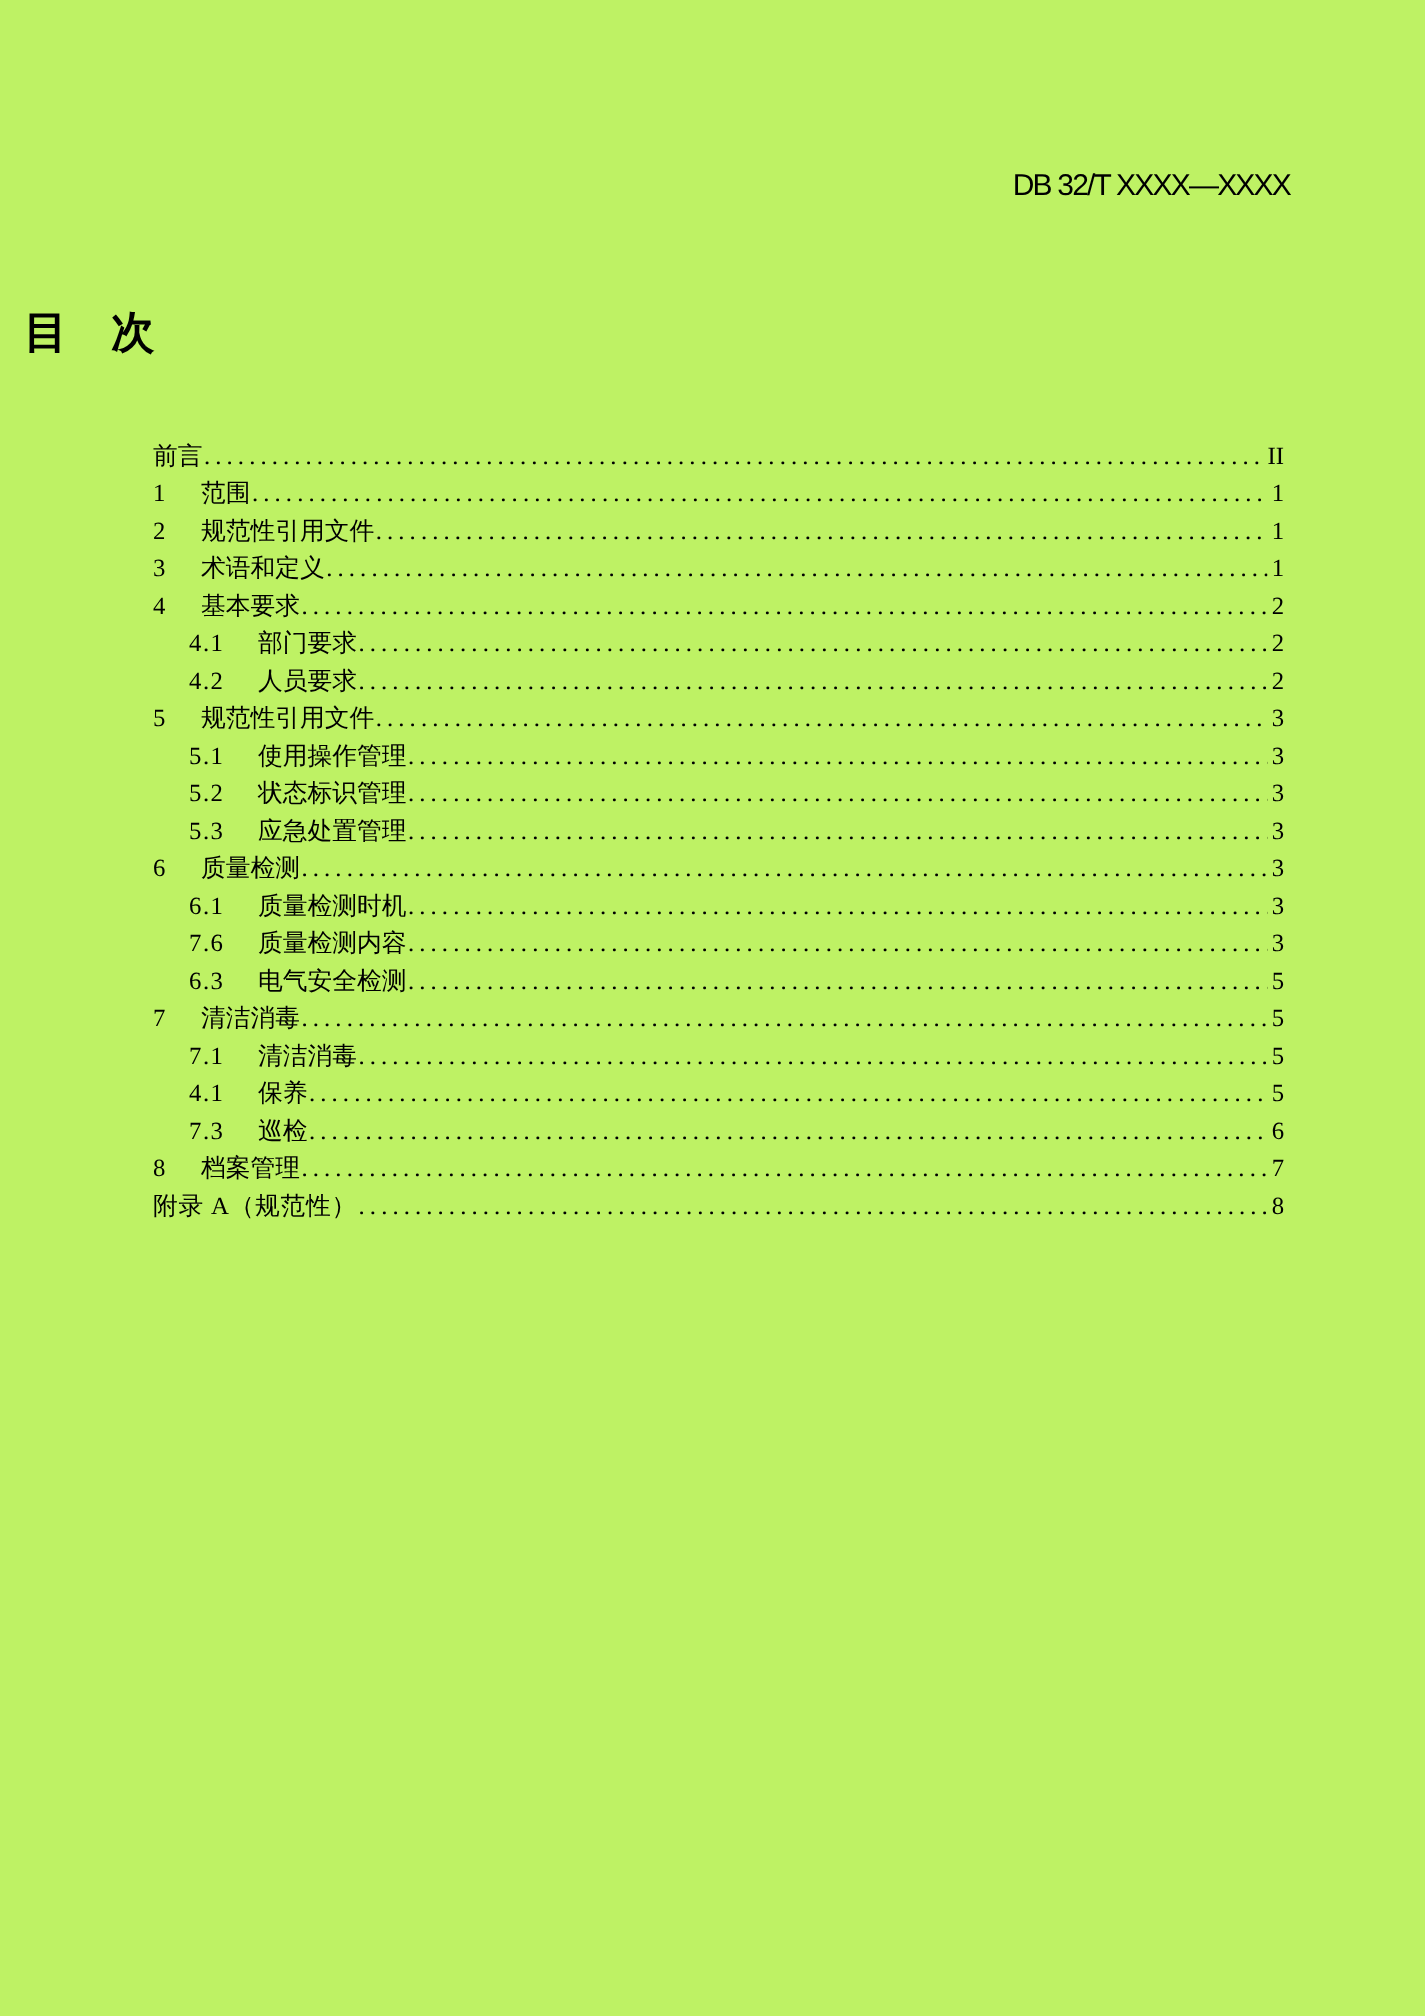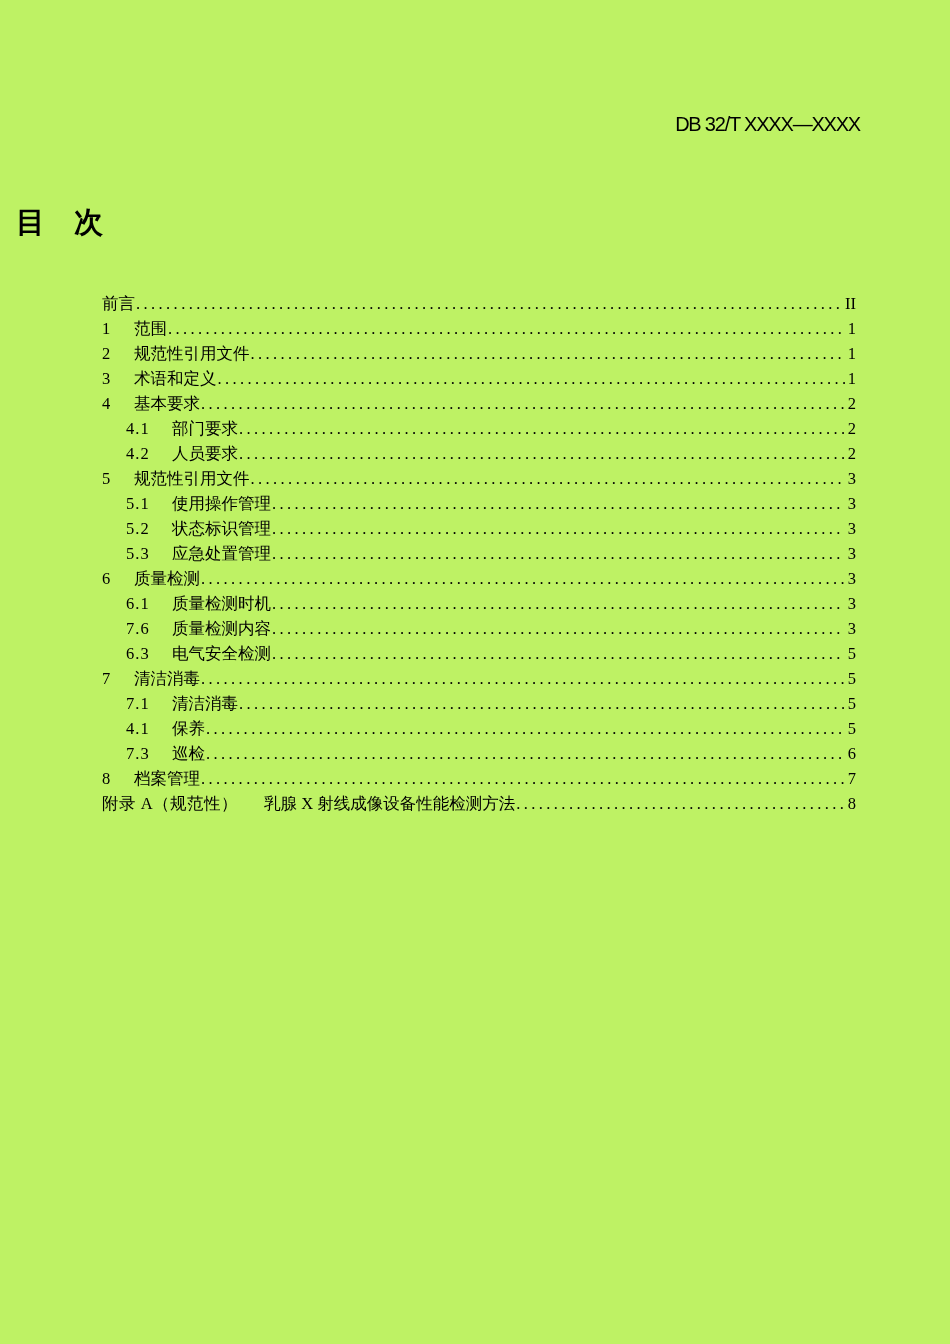--- a/index.html
+++ b/index.html
@@ -52,21 +52,21 @@
     white-space: pre;
   }
   .row.l2 { padding-left: 24px; align-items: flex-end; }
   .num {
     flex: 0 0 auto;
     letter-spacing: 1px;
     white-space: pre;
   }
   .row.l1 .num { min-width: 32px; }
   .row.l2 .num { min-width: 46px; }
-  .row.appendix .num { min-width: 0; margin-right: 26px; letter-spacing: 0.5px; }
+  .row.appendix .num { min-width: 0; letter-spacing: 0.5px; }
   .label {
     flex: 0 0 auto;
     white-space: pre;
     font-family: Liberation Serif, serif;
   }
   .dots {
     flex: 1 1 0;
     min-width: 0;
     overflow: hidden;
     white-space: nowrap;
@@ -204,19 +204,18 @@
     <span class="pnum">6</span>
   </div>
       <div class="row l1">
     <span class="num">8</span>
     <span class="label">档案管理</span>
     <span class="dots">........................................................................................................................................................................................................</span>
     <span class="pnum">7</span>
   </div>
       <div class="row appendix">
     <span class="num">附录 A（规范性）</span>
-    <span class="label">乳腺 X 射线成像设备性能检测方法</span>
     <span class="dots">........................................................................................................................................................................................................</span>
     <span class="pnum">8</span>
   </div>
     </div>
 
 </div>
 
 </body></html>

